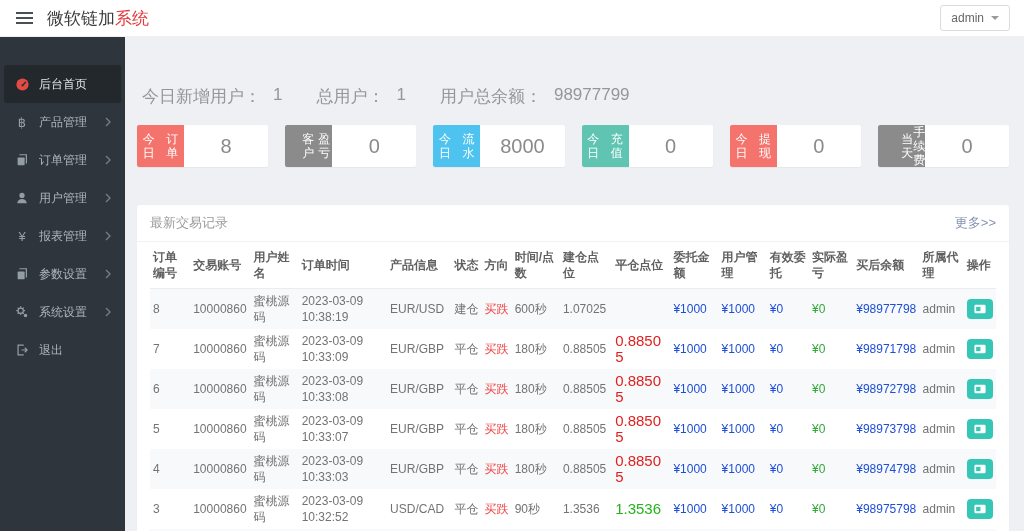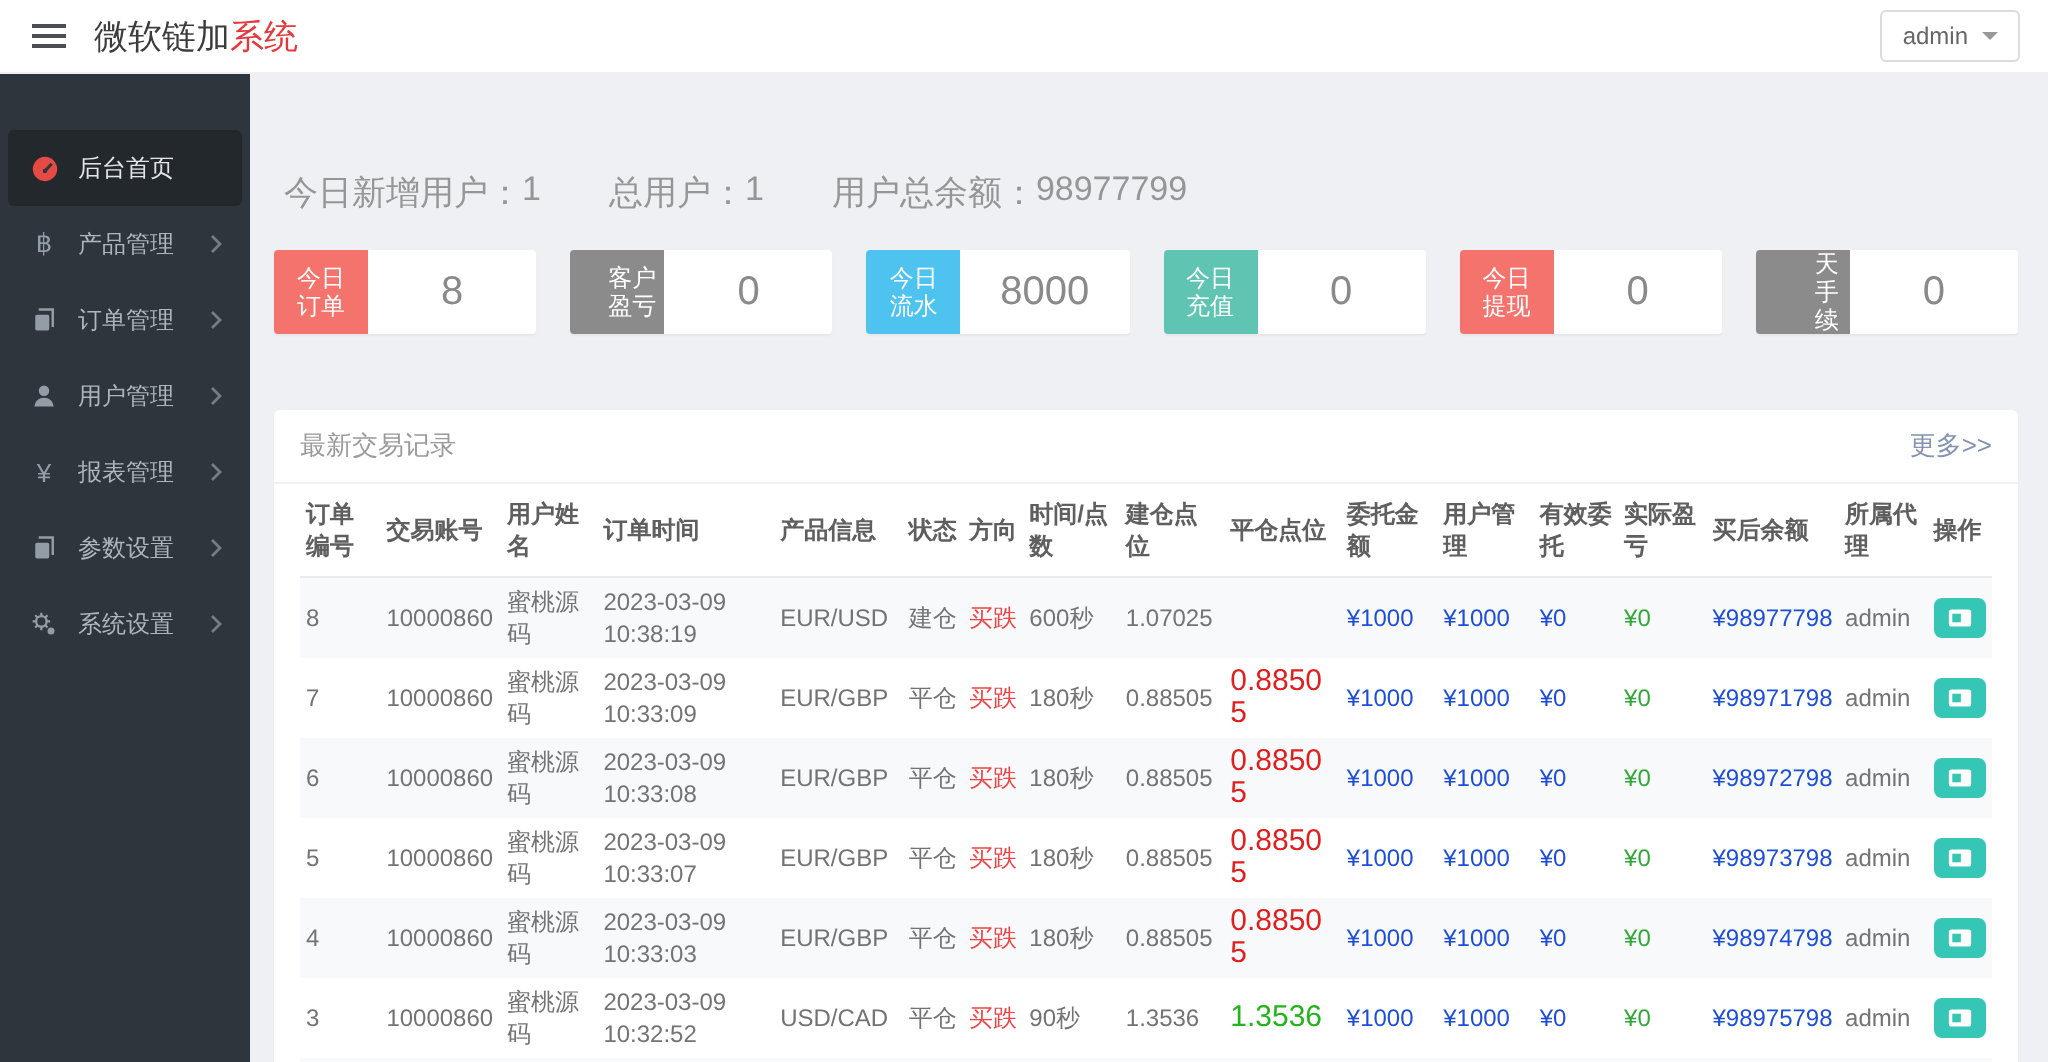--- a/index.html
+++ b/index.html
@@ -24,25 +24,25 @@
                color:#aeb6bd; font-size:12px; cursor:pointer; border-radius:3px; }
   .menu-item.active { background:#23282d; color:#e2e6e9; }
   .mi-icon { width:16px; display:flex; justify-content:center; align-items:center; color:#939da5; font-size:13px; }
   .menu-item.active .mi-icon.red { color:#e64a45; }
   .mi-icon.red { color:#e64a45; }
   .mi-arrow { margin-left:auto; margin-right:9px; display:flex; }
 
   
   .content { position:absolute; left:125px; top:37px; right:0; bottom:0; padding:48px 15px 0 12px; overflow:hidden; }
   .stats-line { display:flex; gap:34px; font-size:17px; color:#969696; margin:0 0 17px 5px; }
-  .stat-pair { display:flex; }
+  .stat-pair { display:flex;gap:12px; }
 
   .cards { display:flex; gap:17px; height:42px; margin-bottom:38px; }
   .stat-card { flex:1; display:flex; background:#fff; border-radius:2px; overflow:hidden; box-shadow:0 1px 1px rgba(0,0,0,0.04); }
-  .stat-label { width:47px; color:#fff; font-size:12px; line-height:14px; display:flex; flex-direction:column;
+  .stat-label { width:47px; color:#fff; font-size:12px; line-height:14px; display:flex; 
                 align-items:center; justify-content:center; text-align:center; }
   .stat-value { flex:1; display:flex; align-items:center; justify-content:center; font-size:20px; color:#8a8a8a; }
 
   
   .panel { background:#fff; border-radius:3px; box-shadow:0 1px 1px rgba(0,0,0,0.04); }
   .panel-head { height:37px; display:flex; align-items:center; justify-content:space-between;
                 padding:16px 13px; border-bottom:1px solid #f0f1f3; }
   .panel-title { font-size:13px; color:#9a9a9a; }
   .more-link { font-size:13px; color:#8493ae; text-decoration:none; cursor:pointer; }
 
@@ -167,20 +167,29 @@
         </svg>
       </span>
       <span>系统设置</span>
       <span class="mi-arrow">
         <svg width="8" height="10" viewBox="0 0 8 10">
             <path d="M2 1l4 4-4 4" stroke="#737d85" stroke-width="1.4" fill="none"></path>
           </svg>
       </span>
     </div>
 
+    <div class="menu-item">
+      <span class="mi-icon">
+        <svg width="14" height="14" viewBox="0 0 16 16">
+            <path d="M10 2.5H3.5v11H10" stroke="currentColor" stroke-width="1.4" fill="none"></path>
+            <path d="M7.5 8h6M11.2 5.5L13.8 8l-2.6 2.5" stroke="currentColor" stroke-width="1.4" fill="none"></path>
+          </svg>
+      </span>
+      <span>退出</span>
+    </div>
 
   </div>
 </nav>
 
 <main class="content">
 
   <div class="stats-line">
     <div class="stat-pair">
       <span>今日新增用户：</span>
         <span>1</span>

